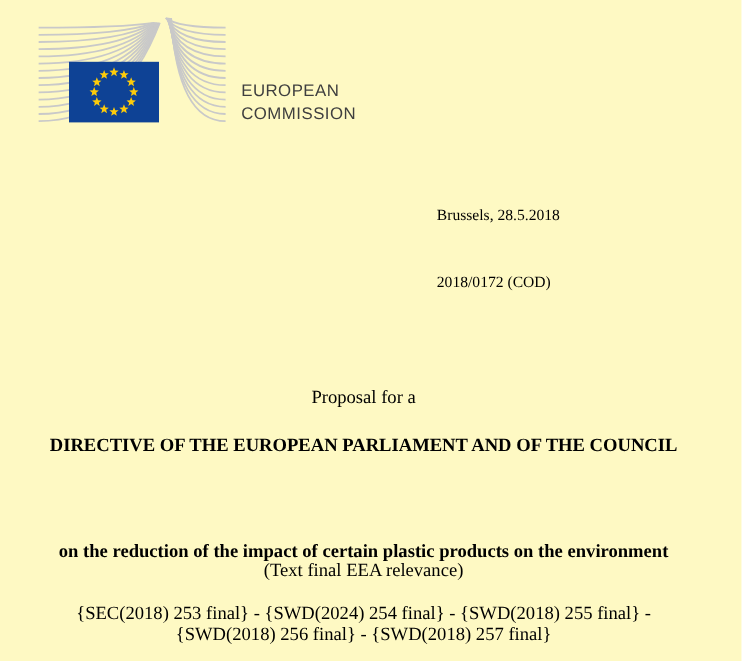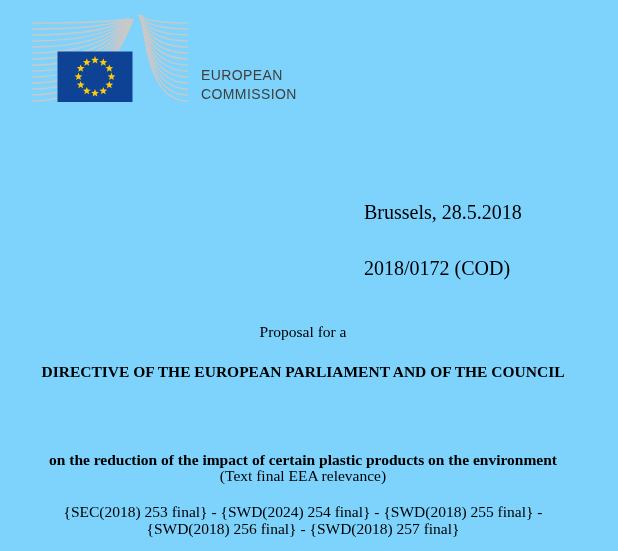--- a/index.html
+++ b/index.html
@@ -1,34 +1,34 @@
 <!DOCTYPE html>
 <html><head>
 <meta charset="utf-8">
 <style>
   html, body { margin: 0; padding: 0; background: #ffffff; }
   .page {
     position: relative;
     width: 618px;
     height: 551px;
-    background: #7dd3fc;
+    background: #fef9c3;
     font-family: "Liberation Serif", serif;
     color: #000000;
     overflow: hidden;
   }
   .logo { position: absolute; left: 32px; top: 13px; width: 158px; height: 92px; }
   .ec-wordmark {
     position: absolute; left: 201px; top: 66px;
     font-family: "Liberation Sans", sans-serif;
     font-size: 14px; line-height: 18.5px; letter-spacing: 0.4px;
     color: #3f3f3f; white-space: nowrap;
   }
   .meta-line {
     position: absolute; left: 364px;
-    font-size: 20px; white-space: nowrap; margin-top: 30px;
+    font-size: 13px; white-space: nowrap;
   }
   .meta-place-date { top: 171px; }
   .meta-doc-number { top: 189px; }
   .meta-procedure  { top: 227px; text-align: center; }
   .centered {
     position: absolute; left: 0; right: 12px;
     text-align: center; font-size: 15.5px; white-space: nowrap;
   }
   .kicker   { top: 323px; }
   .main-title { top: 363px; font-weight: bold; }

